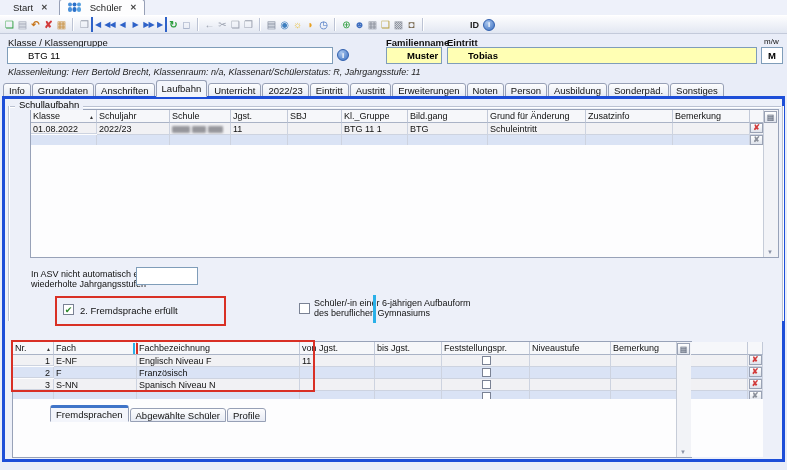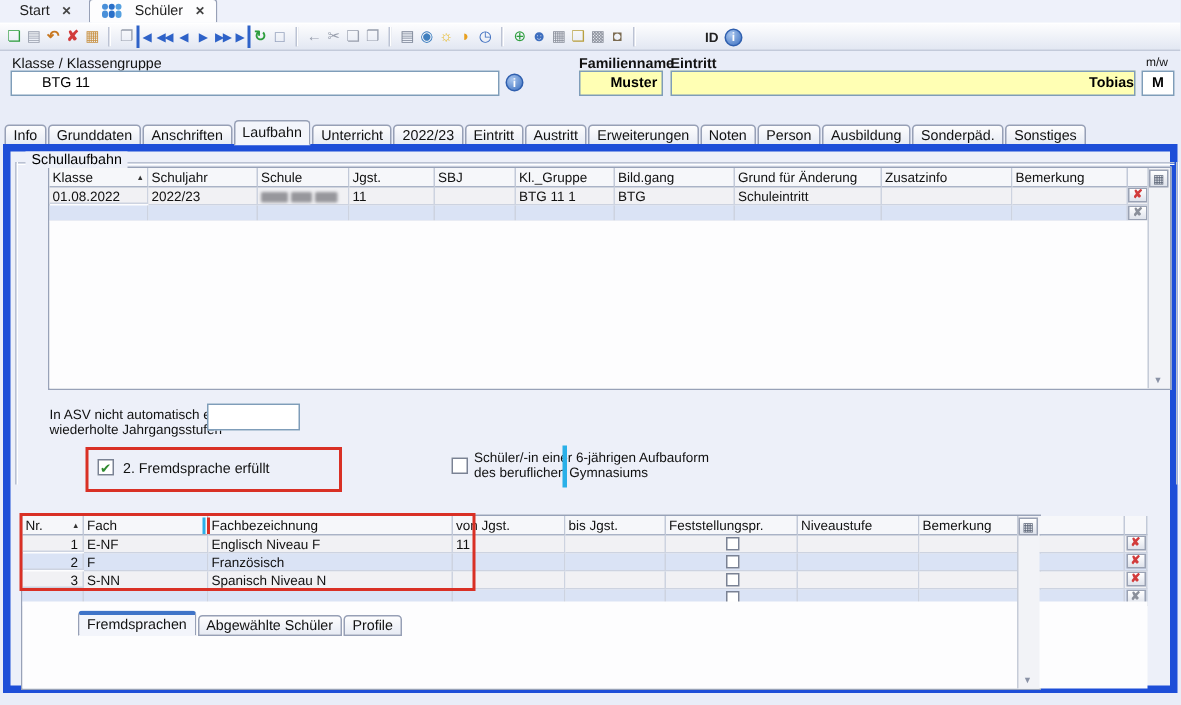--- a/index.html
+++ b/index.html
@@ -48,21 +48,21 @@
   .field.yellow{background:#ffffb4;font-weight:bold;}
   .classinfo{position:absolute;left:8px;top:67px;font-size:9px;font-style:italic;color:#222;}
   
   .tabstrip{position:absolute;display:flex;align-items:flex-end;}
   .tab{display:inline-flex;align-items:center;font-size:9.5px;color:#111;padding:2px 5px;height:14px;background:linear-gradient(#fdfdfe,#e7ebf4);border:1px solid #97a0b6;border-radius:3px 3px 0 0;margin-right:1px;box-sizing:border-box;cursor:pointer;white-space:nowrap;}
   .tab.active{background:#f3f5fb;height:17px;z-index:2;border-bottom:1px solid #f3f5fb;}
   .tab.active.blue-top{border-top:3px solid #3f74c8;}
   .maintabs{left:3px;top:80px;height:17px;}
   .bottomtabs{left:8px;top:306px;height:17px;z-index:3;margin-left:37px;}
   
-  .content{position:absolute;left:2px;top:96px;width:783px;height:366px;background:#edf0f9;border:5px solid #1d4ed8;box-sizing:border-box;}
+  .content{position:absolute;left:2px;top:96px;width:783px;height:366px;background:#edf0f9;border:3px solid #1d4ed8;box-sizing:border-box;}
   .groupline{position:absolute;height:0;border-top:1px solid #bac1d2;box-shadow:0 1px 0 #fff;}
   .groupvline{position:absolute;width:0;border-left:1px solid #bac1d2;box-shadow:1px 0 0 #fff;}
   .grouplabel{position:absolute;left:10px;top:0px;font-size:9.5px;background:#edf0f9;padding:0 4px;z-index:2;}
   
   .tbl{position:absolute;background:#fdfdfe;border:1px solid #98a2b8;box-sizing:border-box;}
   .grid{display:grid;}
   .c{border-right:1px solid #cdd3e0;border-bottom:1px solid #cdd3e0;font-size:9px;line-height:10px;padding:1px 0 0 2px;box-sizing:border-box;overflow:hidden;white-space:nowrap;color:#111;}
   .hc{background:#f6f7fa;border-right:1px solid #c2c9d8;border-bottom:1px solid #aab3c6;position:relative;}
   .hc .sort{position:absolute;right:2px;top:2px;font-size:5px;color:#333;}
   .r1{background:#f1f1f4;}
@@ -151,29 +151,30 @@
     <span data-name="klasse-value">BTG 11</span>
   </div>
   <span class="info-circle" style="position:absolute;left:337px;top:49px;" data-name="klasse-info-icon">i</span>
 
   <span class="lbl b" style="left:386px;top:37px;" data-name="familienname-label">Familienname</span>
   <div class="field yellow" style="left:386px;top:47px;width:56px;" data-name="familienname-input">
     <span data-name="familienname-value">Muster</span>
   </div>
 
   <span class="lbl b" style="left:447px;top:37px;" data-name="vornamen-label">Eintritt</span>
-  <div class="field yellow" style="left:447px;top:47px;width:310px;justify-content:flex-end;" data-name="vornamen-input">
+  <div class="field yellow" style="left:447px;top:47px;width:310px;" data-name="vornamen-input">
     <span data-name="vornamen-value">Tobias</span>
   </div>
 
   <span class="lbl" style="left:764px;top:37px;font-size:8px;" data-name="mw-label">m/w</span>
   <div class="field" style="left:761px;top:47px;width:22px;justify-content:center;padding-left:0;font-weight:bold;" data-name="mw-input">
     <span data-name="mw-value">M</span>
   </div>
 
+  <div class="classinfo" data-name="class-info-line">Klassenleitung: Herr Bertold Brecht, Klassenraum: n/a, Klassenart/Schülerstatus: R, Jahrgangsstufe: 11</div>
 
   <div class="tabstrip maintabs" data-name="main-tab-bar">
     <div class="tab" data-name="tab-info">
         <span data-name="tab-label">Info</span>
       </div>
     <div class="tab" data-name="tab-grunddaten">
         <span data-name="tab-label">Grunddaten</span>
       </div>
     <div class="tab" data-name="tab-anschriften">
         <span data-name="tab-label">Anschriften</span>

